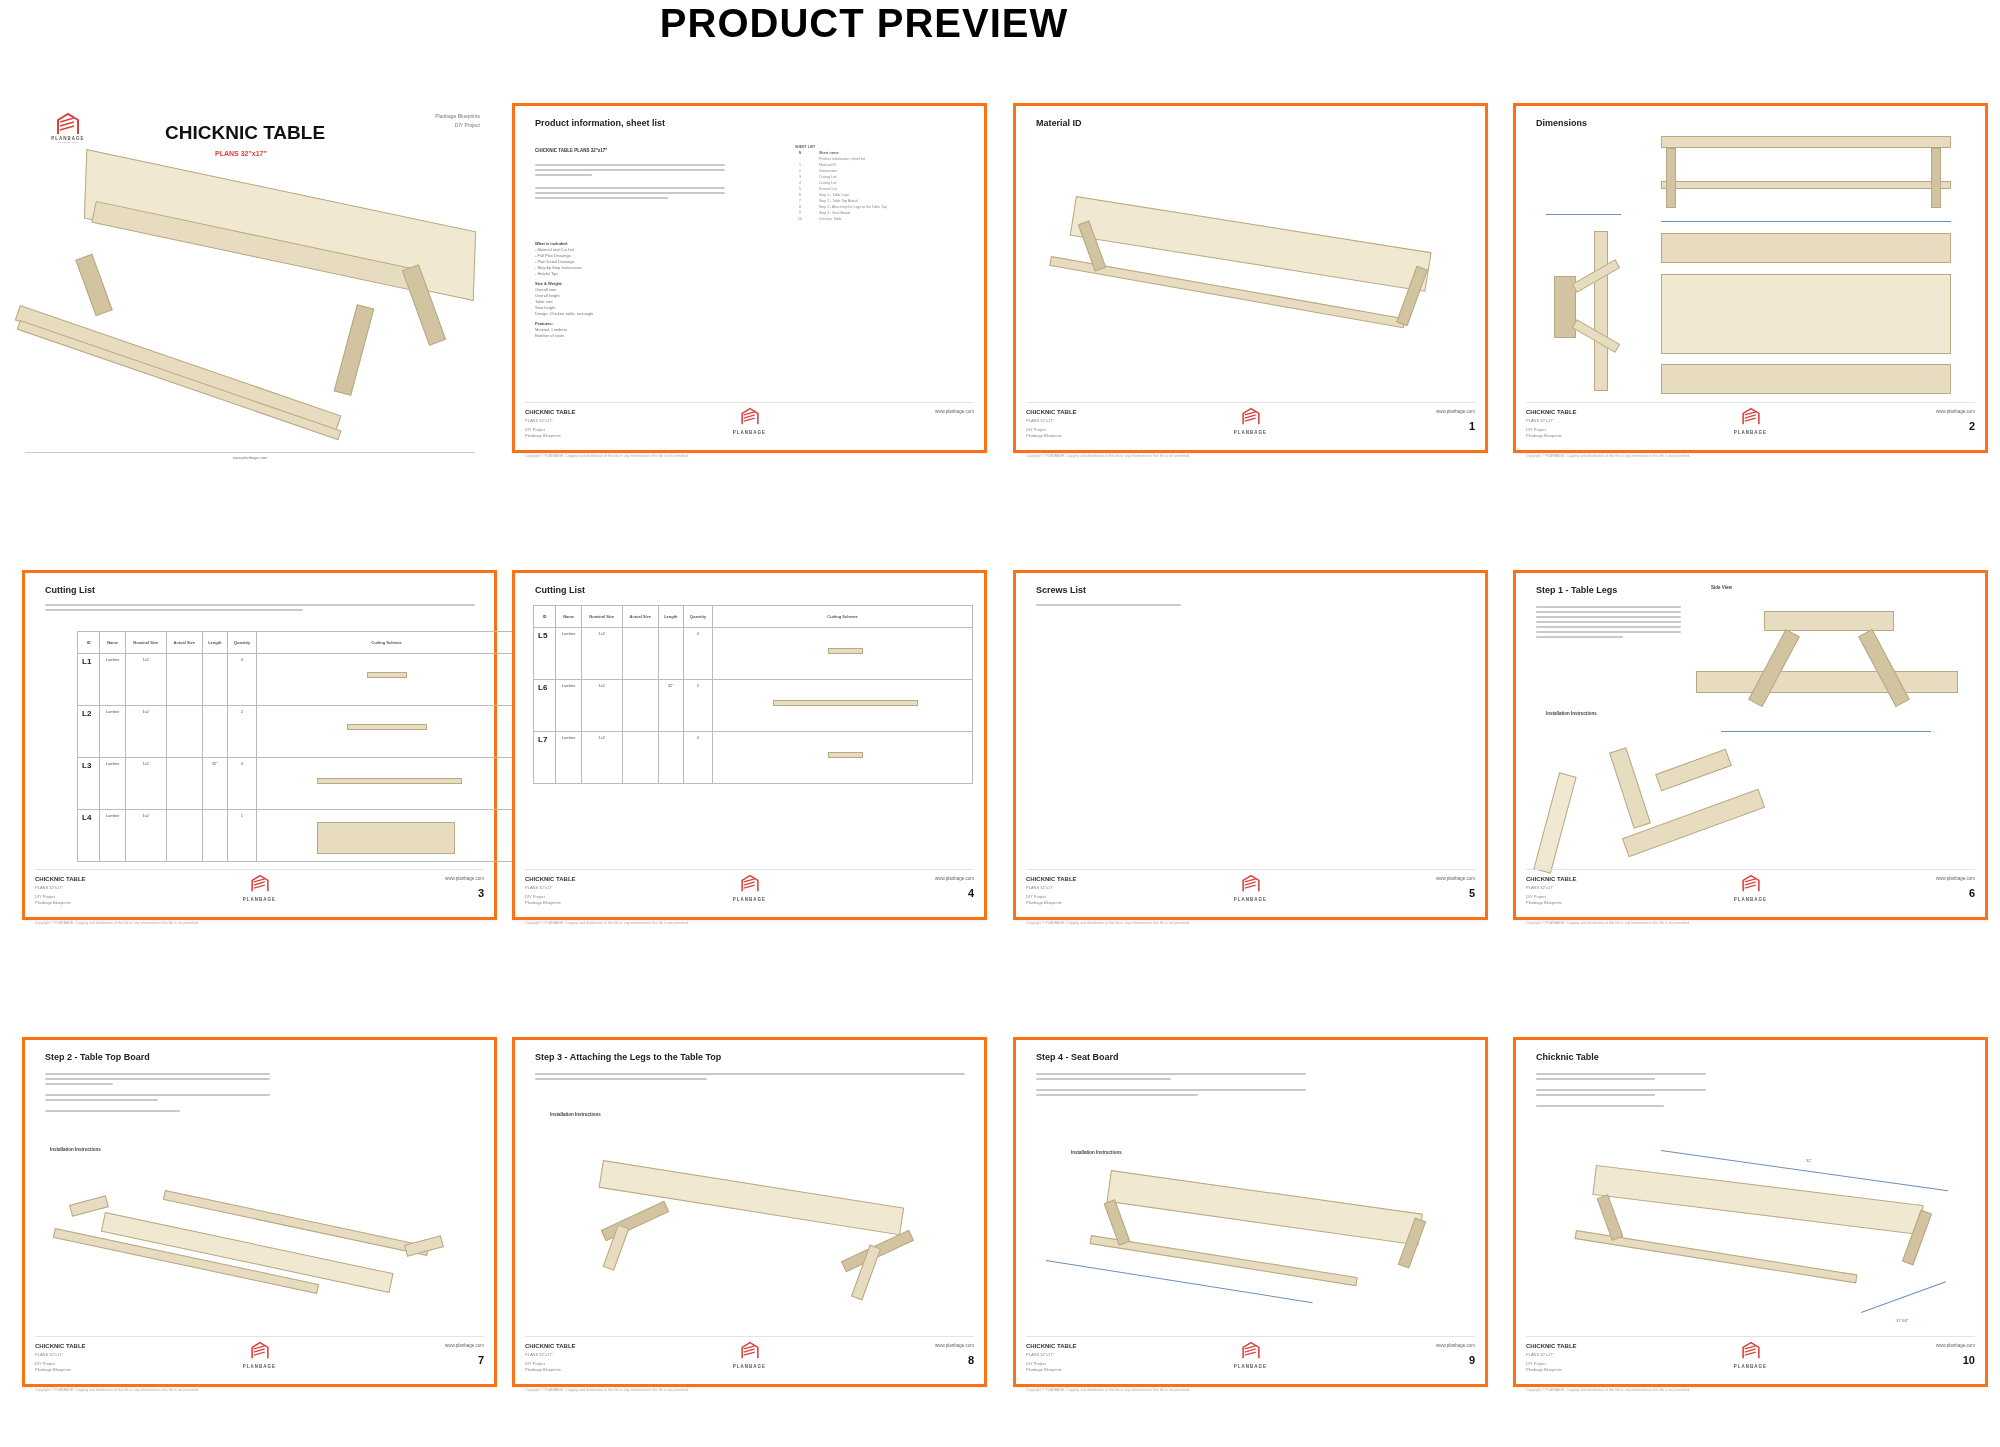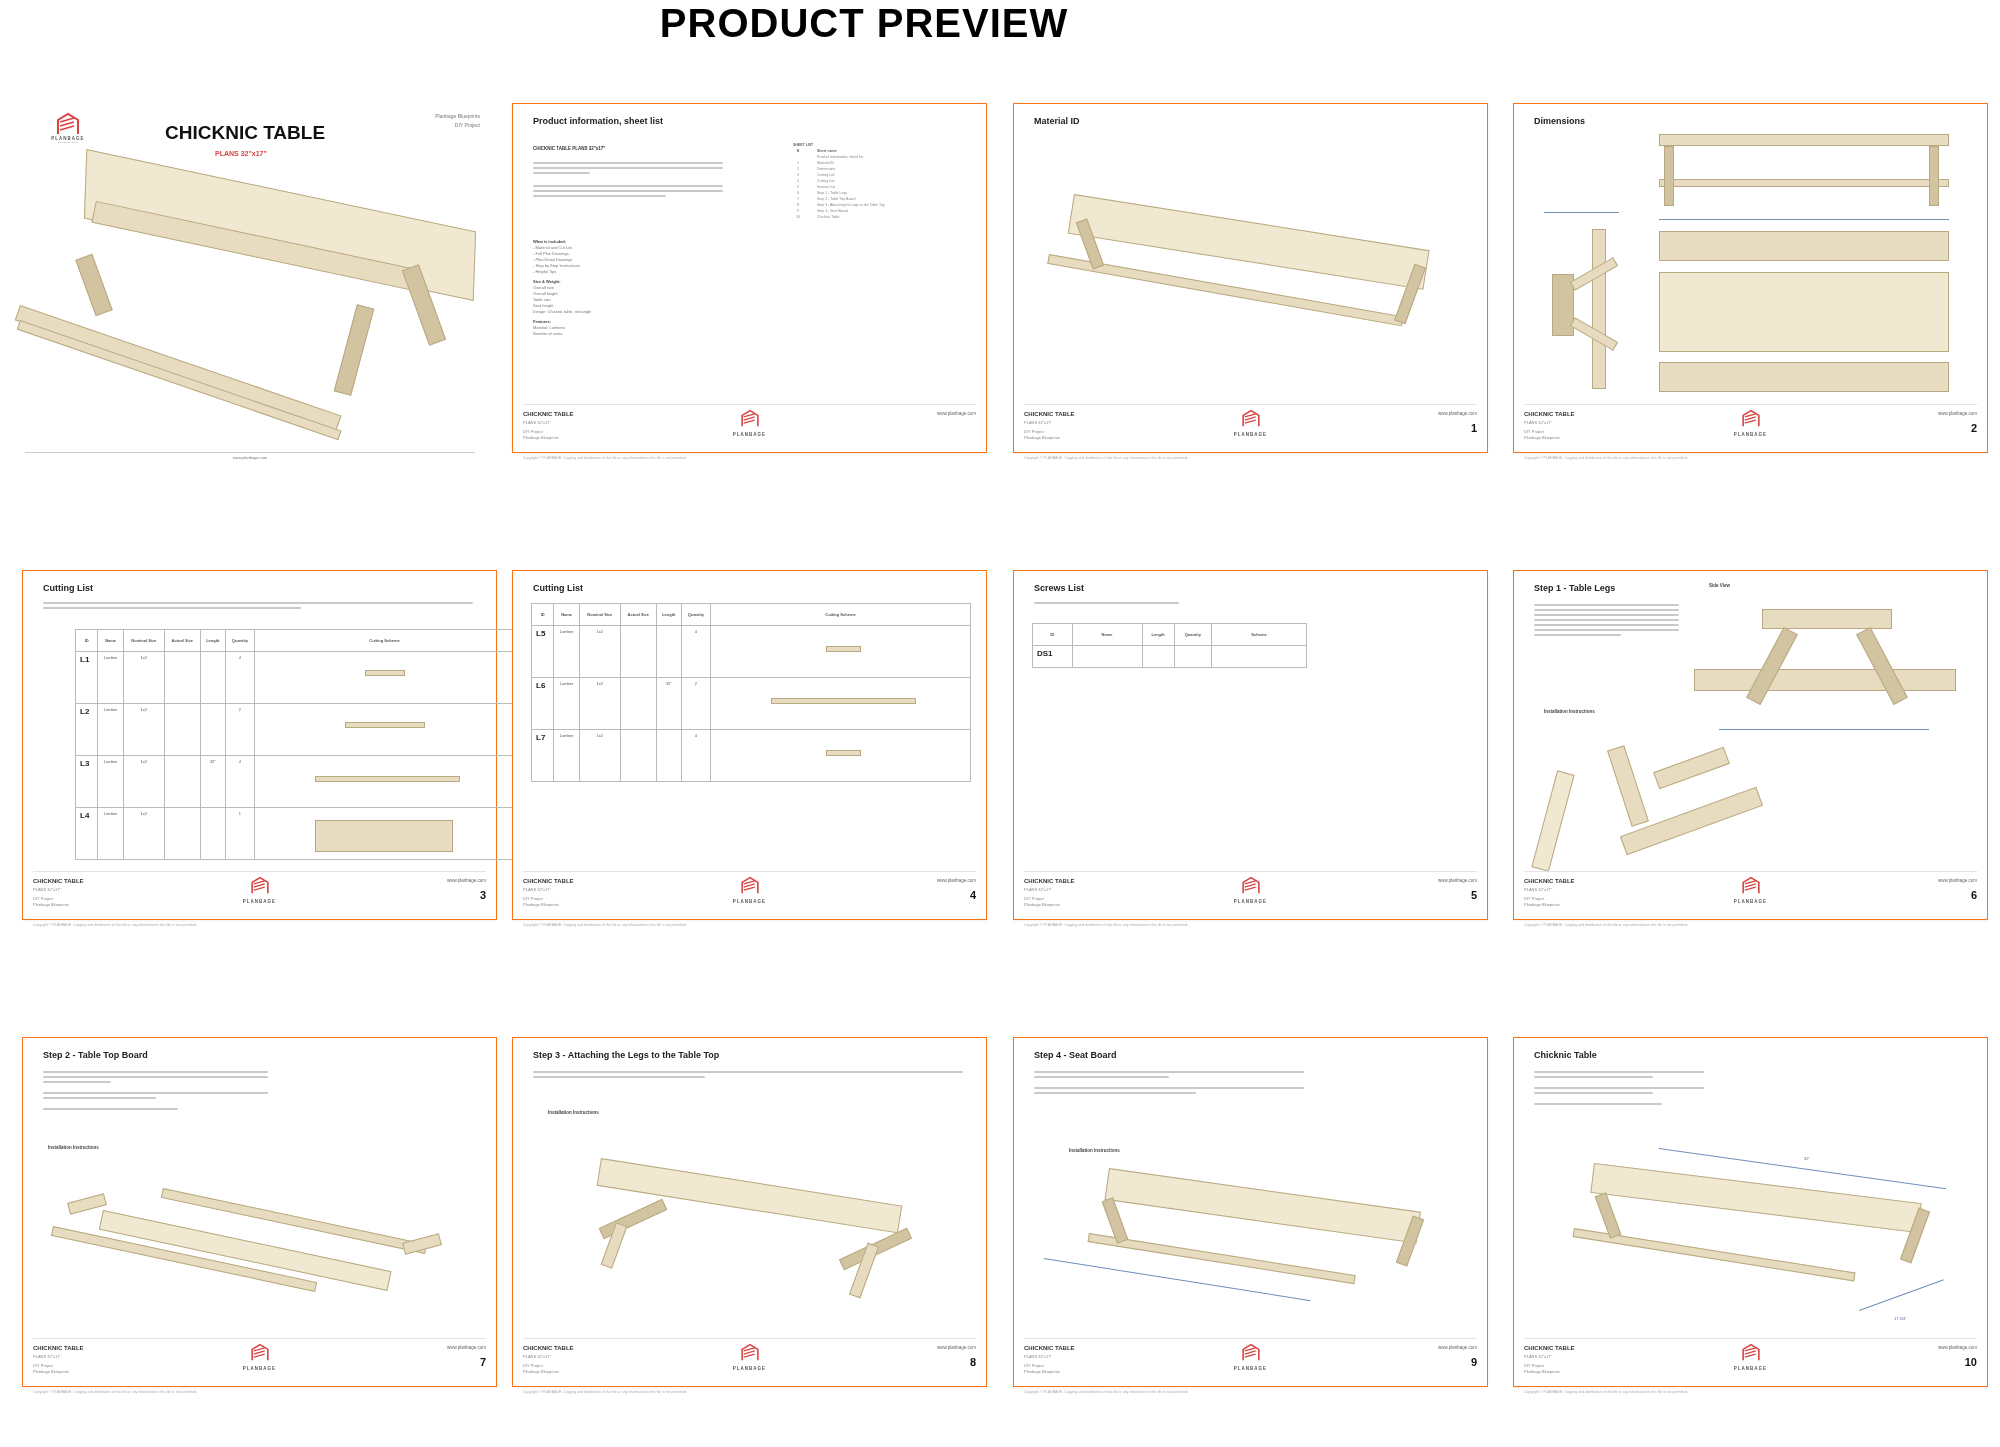--- a/index.html
+++ b/index.html
@@ -7,21 +7,21 @@
   body { font-family: "Liberation Sans", sans-serif; color: #111; position: relative; }
 
   .main-title {
     position: absolute; left: 0; top: 0; width: 1728px; text-align: center;
     font-family: "Liberation Sans", sans-serif; font-weight: bold; font-size: 40px;
     letter-spacing: 1px; line-height: 46px; color: #000;
   }
 
   .page {
     position: absolute; width: 475px; height: 350px; background: #fff;
-    border: 1px solid #f97316; box-shadow: 0 1px 2px rgba(0,0,0,0.06);
+    border: 3px solid #f97316; box-shadow: 0 1px 2px rgba(0,0,0,0.06);
   }
   .page.cover { border: none; box-shadow: none; }
   .page-title {
     position: absolute; left: 20px; top: 12px; font-size: 9px; font-weight: bold; color: #222;
   }
   .page-text { position: absolute; left: 20px; font-size: 4px; color: #777; line-height: 6px; }
   .text-line { height: 2px; background: #c9c9c9; margin: 3px 0; border-radius: 1px; }
 
   .footer {
     position: absolute; left: 10px; right: 10px; bottom: 4px; height: 44px;
@@ -421,38 +421,20 @@
       </div>
     <div class="copyright">Copyright © PLANBAGE. Copying and distribution of this file or any information in this file is not permitted.</div>
   </div>
 </div>
 
 <div class="page" style="left:1013px; top:570px;">
   <div class="page-title">Screws List</div>
   <div class="page-text" style="top:28px; width:145px;">
       <div class="text-line"></div>
     </div>
-  <table class="cut" style="left:18px; top:52px; width:275px;">
-    <tbody>
-        <tr>
-      <th>ID</th>
-          <th style="width:70px">Name</th>
-          <th>Length</th>
-          <th>Quantity</th>
-          <th style="width:95px">Scheme</th>
-    </tr>
-    <tr style="height:22px">
-      <td class="id">DS1</td>
-          <td></td>
-          <td></td>
-          <td></td>
-          <td></td>
-    </tr>
-  </tbody>
-    </table>
   <div class="footer">
     <div class="f-left">
         <div class="f-name">CHICKNIC TABLE</div>
         <div class="f-sub">PLANS 32"x17"</div>
         <div class="f-sub2">
           <div>DIY Project</div>
           <div>Planbage Blueprints</div>
         </div>
       </div>
     <div class="f-logo"><svg width="22" height="19" viewBox="0 0 28 24">

